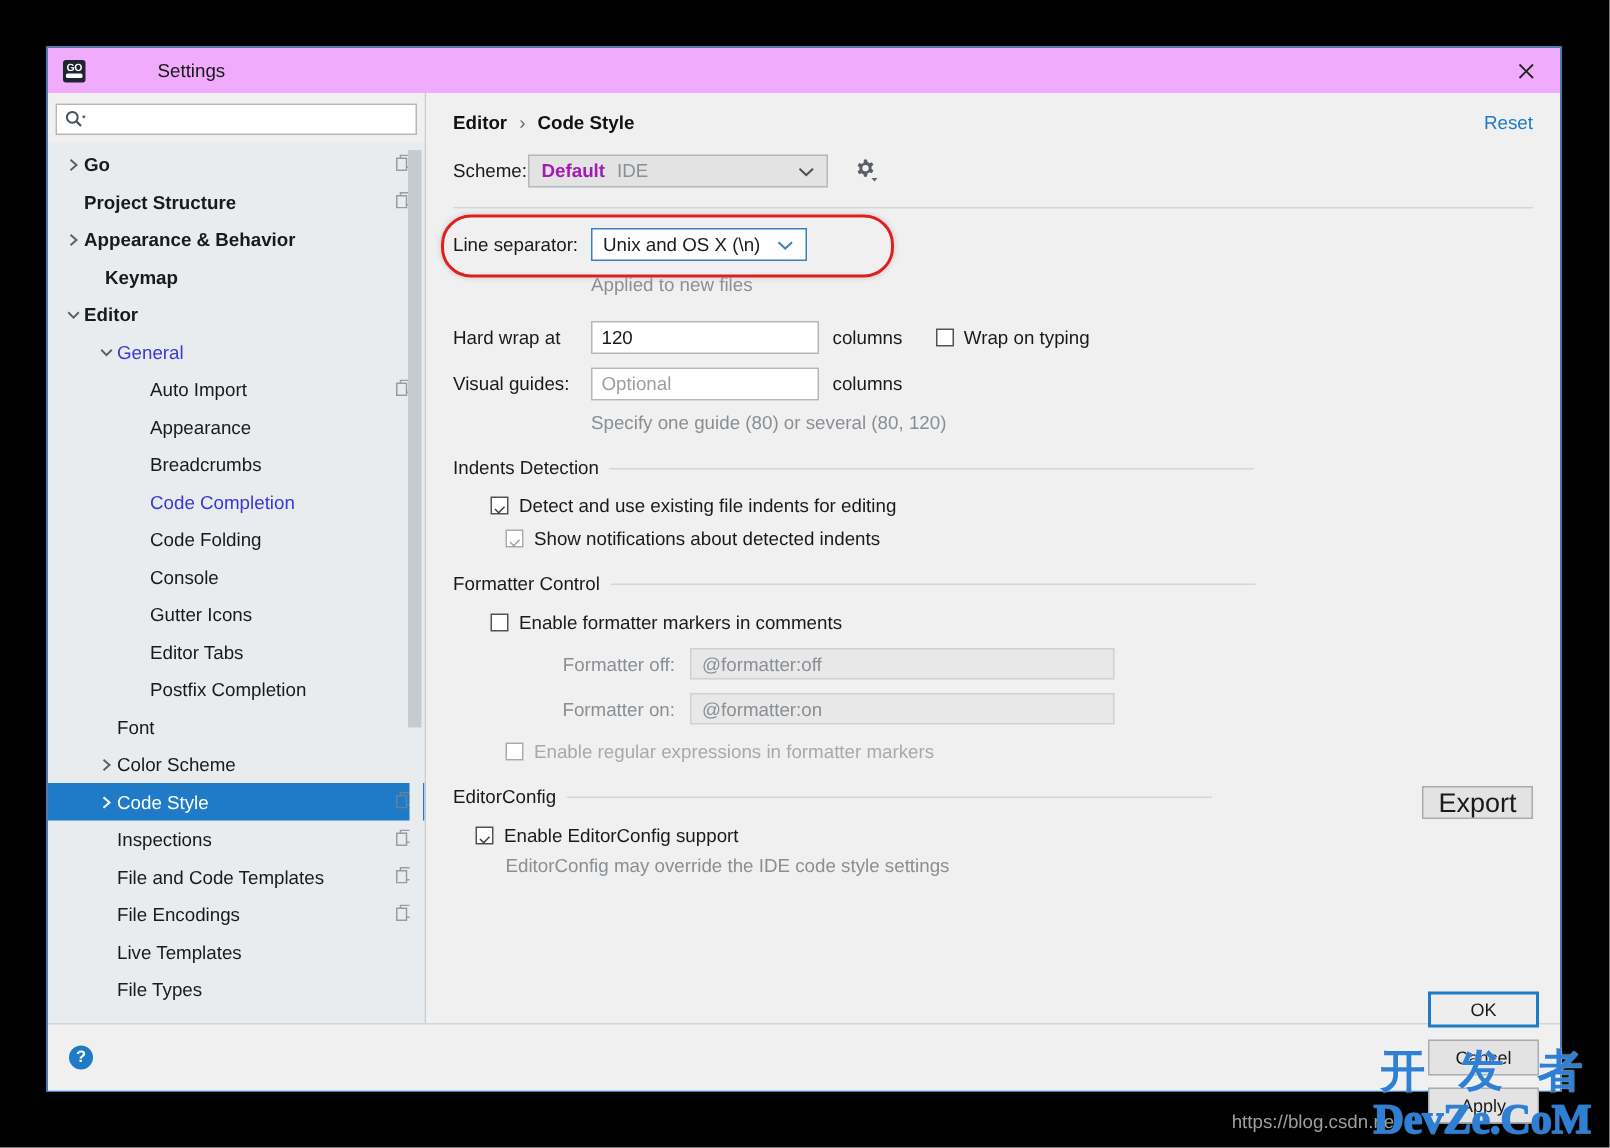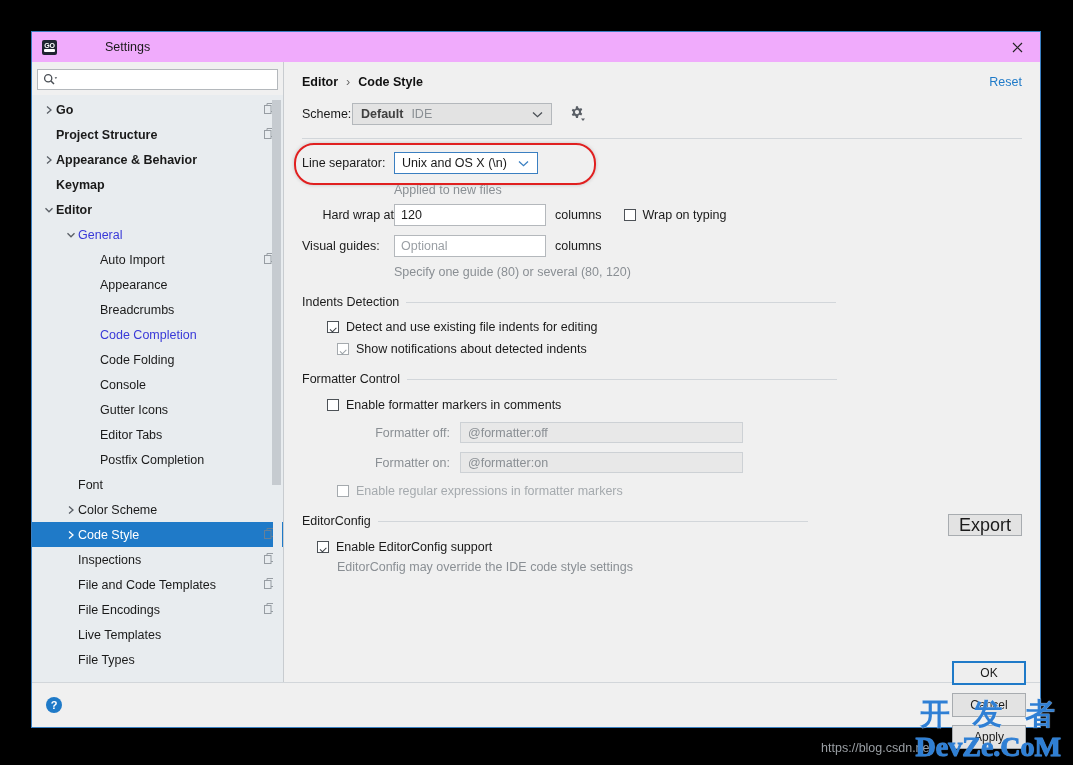--- a/index.html
+++ b/index.html
@@ -131,21 +131,21 @@
 
   .row{display:flex;align-items:center;}
 
   #scheme-row{margin-top:14px;}
   #scheme-label{font-size:12.5px;width:50px;}
   #scheme-combo{
     width:200px;height:22px;background:#e3e3e3;border:1px solid #b4b8bc;
     display:flex;align-items:center;box-sizing:border-box;
     padding-left:8px;cursor:pointer;position:relative;
   }
-  #scheme-combo .nm{font-weight:bold;color:#404040;font-size:12.5px;}
+  #scheme-combo .nm{font-weight:bold;color:#a21caf;font-size:12.5px;}
   #scheme-combo .sub{color:#8a8f94;font-size:12.5px;margin-left:8px;}
   .combo-arrow{
     position:absolute;right:8px;top:50%;transform:translateY(-50%);
     color:#4a4f55;
   }
   #scheme-gear{
     margin-left:16px;cursor:pointer;display:flex;align-items:center;
   }
 
   #divider1{
@@ -161,21 +161,21 @@
   }
   #linesep-annot{
     position:absolute;left:-8px;top:-8px;width:298px;height:38px;
     border:2px solid #e02020;border-radius:20px;
     pointer-events:none;
     box-shadow:0 0 3px 1px rgba(190,190,190,.55);
   }
   .hint{color:#8a8f94;font-size:12.5px;}
   #linesep-hint{margin-top:8px;margin-left:92px;}
 
-  #hardwrap-row{margin-top:7px;text-align:right;}
+  #hardwrap-row{margin-top:17px;}
   .f-label{font-size:12.5px;width:92px;}
   .textfield{
     width:152px;height:22px;background:#ffffff;border:1px solid #b4b8bc;
     box-sizing:border-box;padding-left:6px;font-size:12.5px;
     display:flex;align-items:center;color:#1a1a1a;
   }
   .textfield.ph{color:#9a9fa4;}
   .unit{margin-left:9px;font-size:12.5px;}
 
   .cb{
@@ -333,21 +333,21 @@
               </svg></span>
           </div>
           <div class="tree-row" style="padding-left: 10px;">
             <span class="arrow">
               <svg width="8" height="10" viewBox="0 0 8 10">
                 <path d="M2 1.5 L6 5 L2 8.5" stroke="currentColor" stroke-width="1.3" fill="none"></path>
               </svg>
             </span>
             <span class="lbl bold">Appearance &amp; Behavior</span>
           </div>
-          <div class="tree-row" style="padding-left: 10px;">
+          <div class="tree-row" style="padding-left: 24px;">
             <span class="arrow empty">
               <svg width="8" height="10" viewBox="0 0 8 10">
                 <path d="M2 1.5 L6 5 L2 8.5" stroke="currentColor" stroke-width="1.3" fill="none"></path>
               </svg>
             </span>
             <span class="lbl bold">Keymap</span>
           </div>
           <div class="tree-row" style="padding-left: 10px;">
             <span class="arrow">
               <svg width="10" height="8" viewBox="0 0 10 8">

